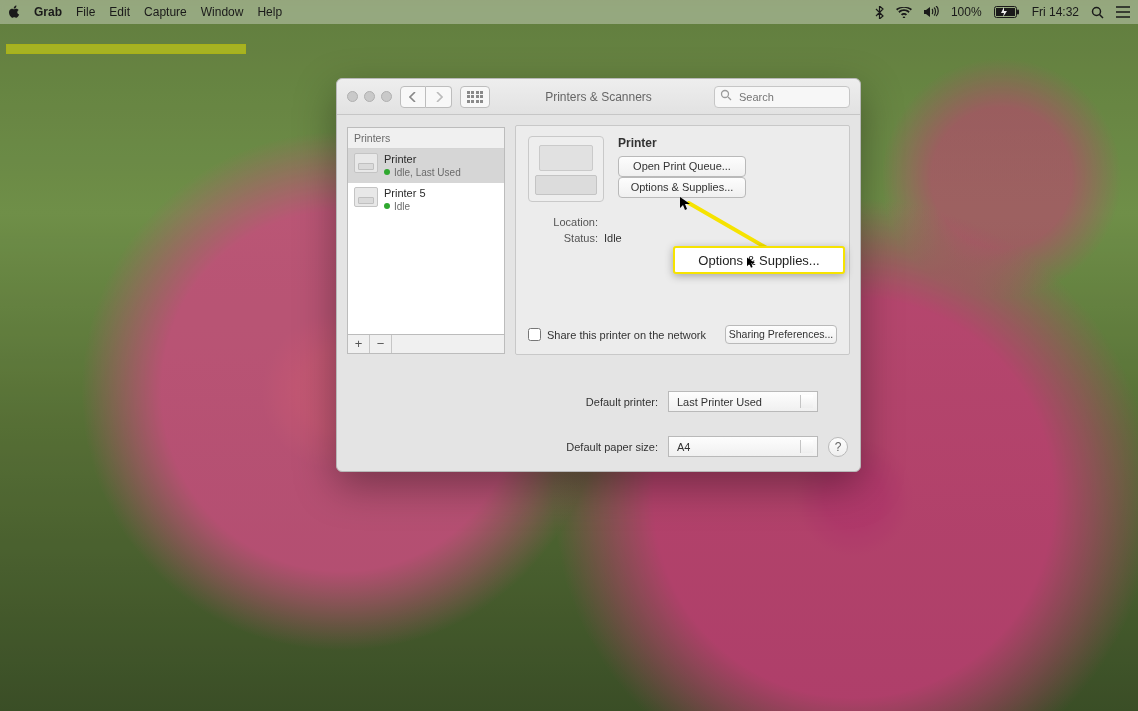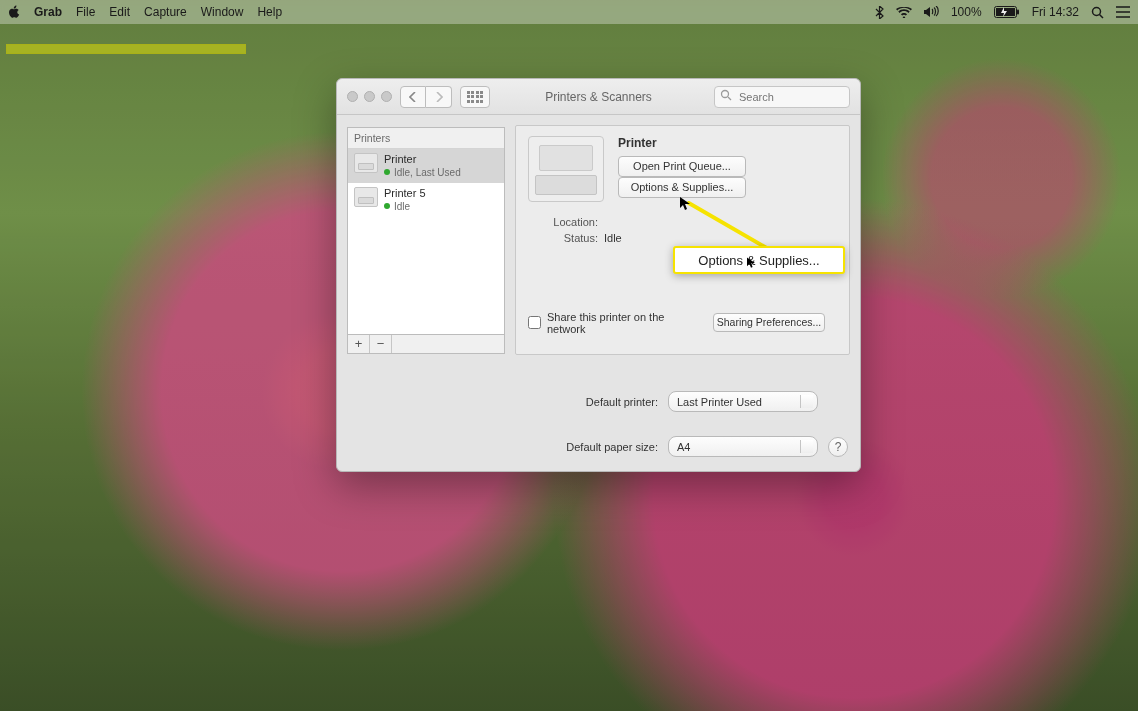--- a/index.html
+++ b/index.html
@@ -108,30 +108,30 @@
   .mac-btn {
     display:block; width:128px; height:21px; font-size:11px; 
     background:linear-gradient(#fdfdfd,#f0f0f0); border:1px solid #b9b9b9; border-radius:4px;
     color:#333; text-align:center; line-height:19px;
   }
   .info-grid { margin-top:14px; font-size:11px; color:#333; }
   .info-grid div { display:flex; gap:6px; margin-bottom:4px; }
   .info-grid .lab { width:70px; text-align:right; color:#555; }
   .share-row { position:absolute; left:12px; right:12px; bottom:10px; display:flex; align-items:center; font-size:11px; color:#333; }
   .share-row input[type=checkbox]{ margin-right:6px; }
-  .mac-btn.small { width:112px; height:19px; font-size:10.5px; line-height:17px; display:inline-block; margin:12px; }
+  .mac-btn.small { width:112px; height:19px; font-size:10.5px; line-height:17px; display:inline-block; margin:0; }
 
   .main { height:230px; }
 
   
   .bottom { padding:2px 12px 14px; font-size:11px; color:#333; }
   .bottom .row { display:flex; align-items:center; justify-content:flex-end; gap:10px; margin-top:24px; }
   .bottom .row .lab { text-align:right; }
   .popup {
-    width:150px; height:21px; border:1px solid #b9b9b9; border-radius:8px;
+    width:150px; height:21px; border:1px solid #b9b9b9; border-radius:0;
     background:linear-gradient(#fdfdfd,#f0f0f0); font-size:11px; text-align:left;
     padding:0 18px 0 8px; position:relative; color:#333;
   }
   .popup::after {
     content:""; position:absolute; right:4px; top:3px; width:12px; height:13px;
     border-left:1px solid #c4c4c4;
     background:
       linear-gradient(#fff,#eee);
   }
   .popup .chevs { position:absolute; right:6px; top:2px; font-size:8px; line-height:8px; color:#666; }

